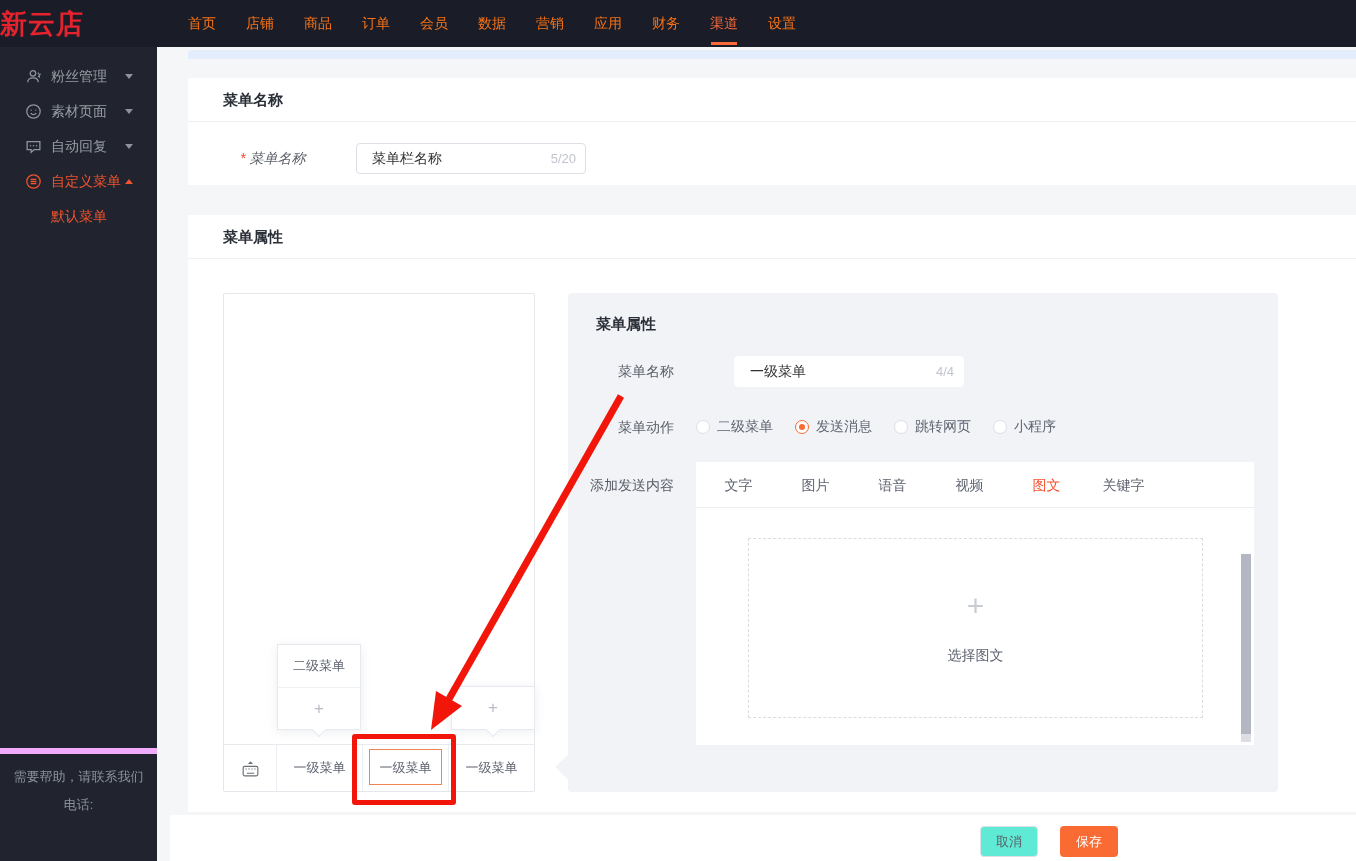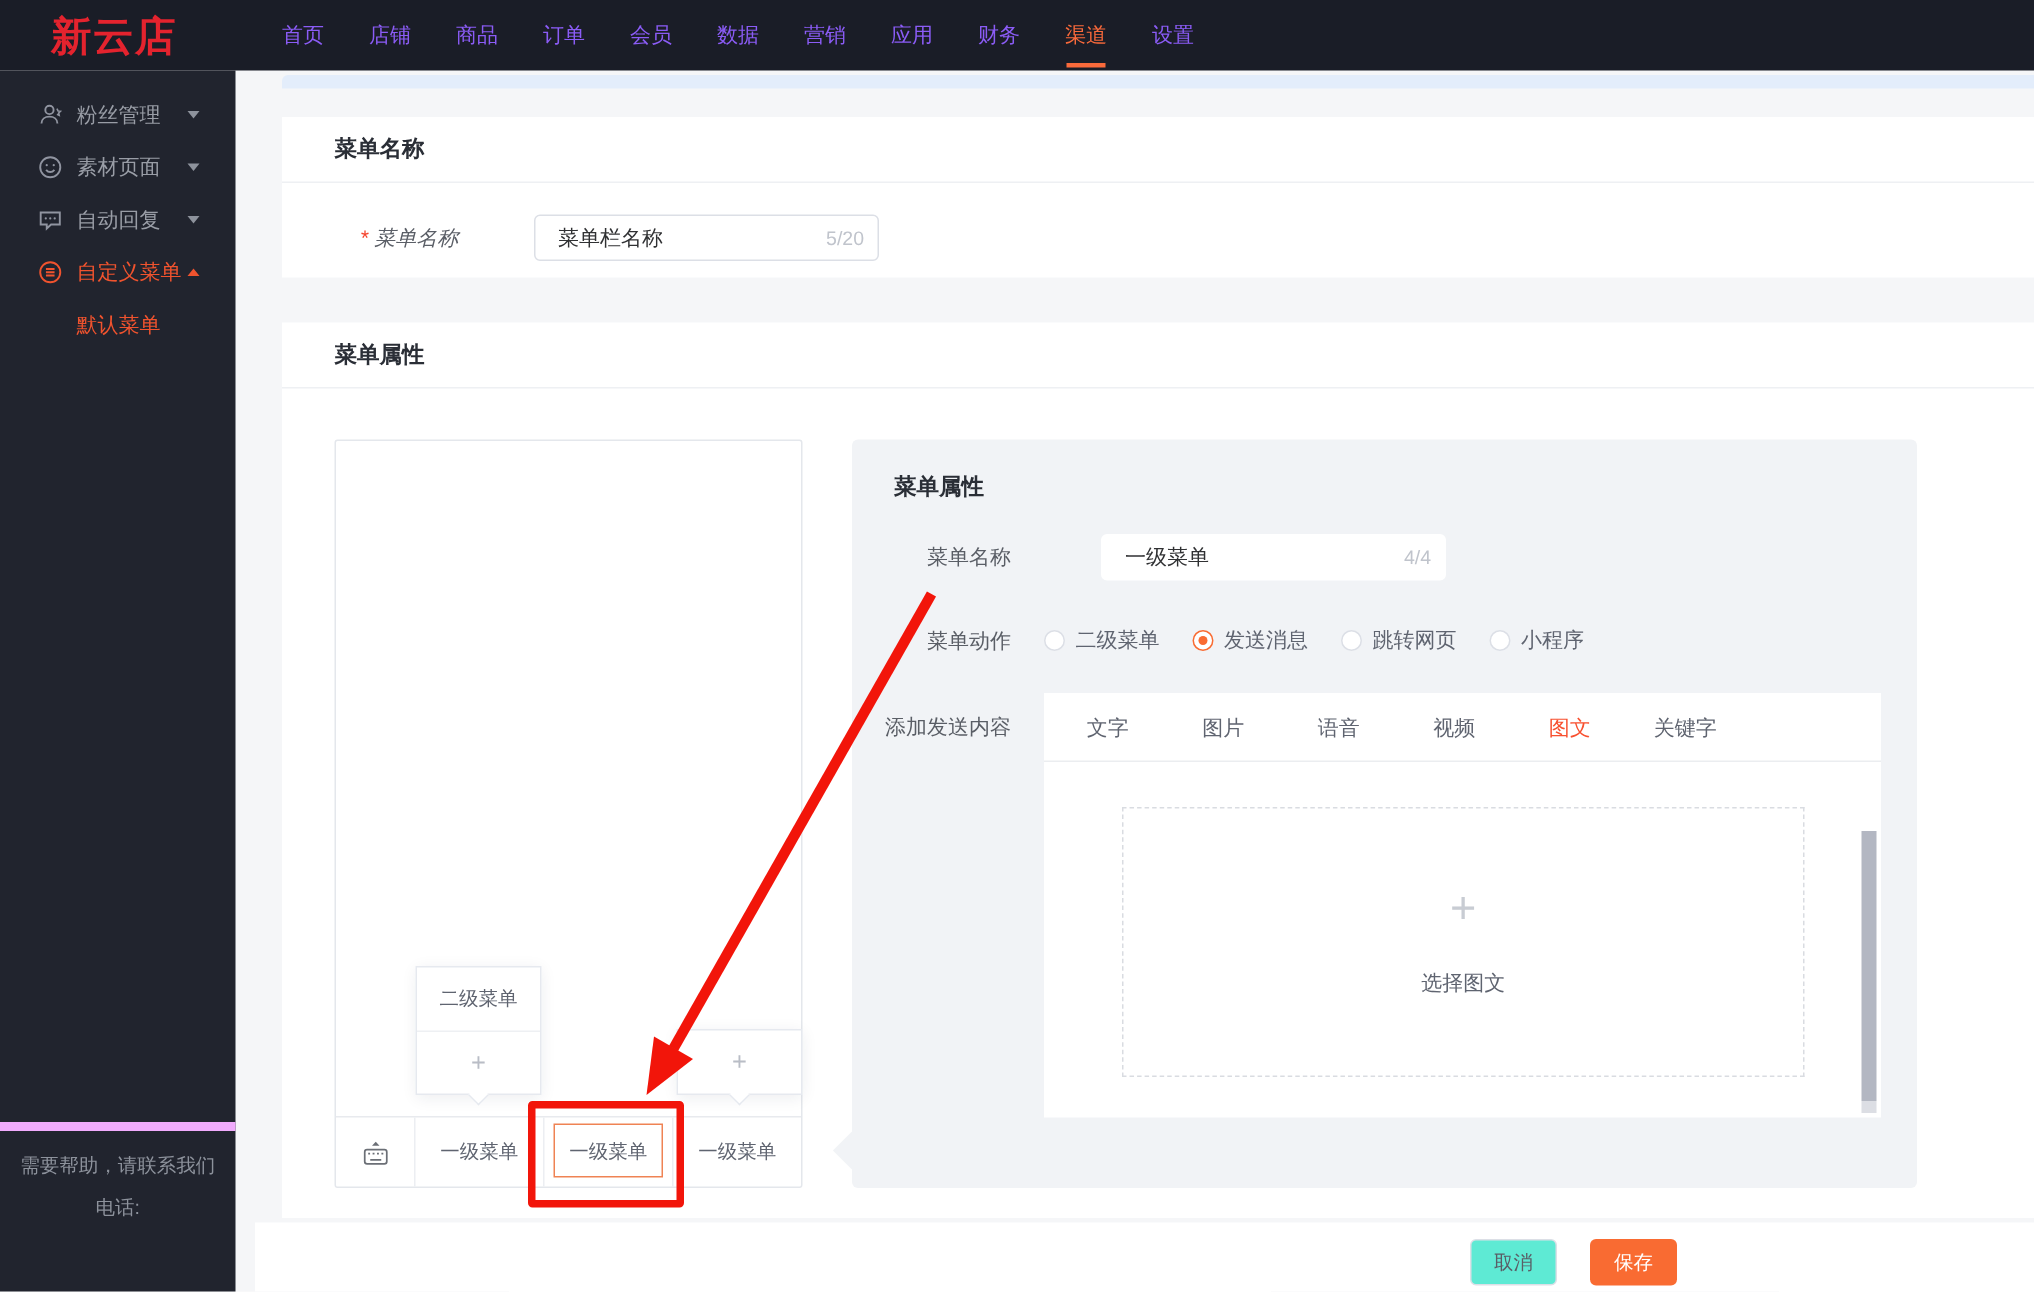--- a/index.html
+++ b/index.html
@@ -1,23 +1,23 @@
 <!DOCTYPE html>
 <html><head>
 <meta charset="utf-8">
 <style>
   * { margin:0; padding:0; box-sizing:border-box; }
   html,body { width:1356px; height:861px; overflow:hidden; background:#f5f6f8;
               font-family:"Liberation Sans","DejaVu Sans",sans-serif; }
 
   
   .topnav { position:absolute; left:0; top:0; width:1356px; height:47px; background:#1a1d27; display:flex; align-items:center; z-index:6; }
-  .logo { width:157px; padding-left:34px; font-size:27px; font-weight:bold; color:#e4232e; letter-spacing:1px; white-space:nowrap; }
+  .logo { width:157px; padding-left:0; font-size:27px; font-weight:bold; color:#e4232e; letter-spacing:1px; white-space:nowrap; }
   .nav-items { display:flex; gap:30px; margin-left:31px; }
-  .nav-item { position:relative; color:#8b5cf6; font-size:14px; height:47px; line-height:47px; cursor:pointer; white-space:nowrap; }
+  .nav-item { position:relative; color:#f97316; font-size:14px; height:47px; line-height:47px; cursor:pointer; white-space:nowrap; }
   .nav-item.active { color:#fa6a3b; }
   .nav-item.active::after { content:""; position:absolute; left:1px; right:1px; bottom:2px; height:3px; background:#fa6a3b; }
 
   
   .sidebar { position:absolute; left:0; top:47px; width:157px; height:814px; background:#21242e; z-index:5; }
   .side-item { position:relative; height:35px; display:flex; align-items:center; padding-left:25px; color:#999da6; font-size:14px; cursor:pointer; }
   .side-item .s-icon { width:17px; height:17px; margin-right:9px; display:inline-flex; }
   .side-item .s-label { flex:1; }
   .chev { width:0; height:0; margin-right:24px; border-left:4px solid transparent; border-right:4px solid transparent; }
   .chev.down { border-top:5px solid #8d929c; }

